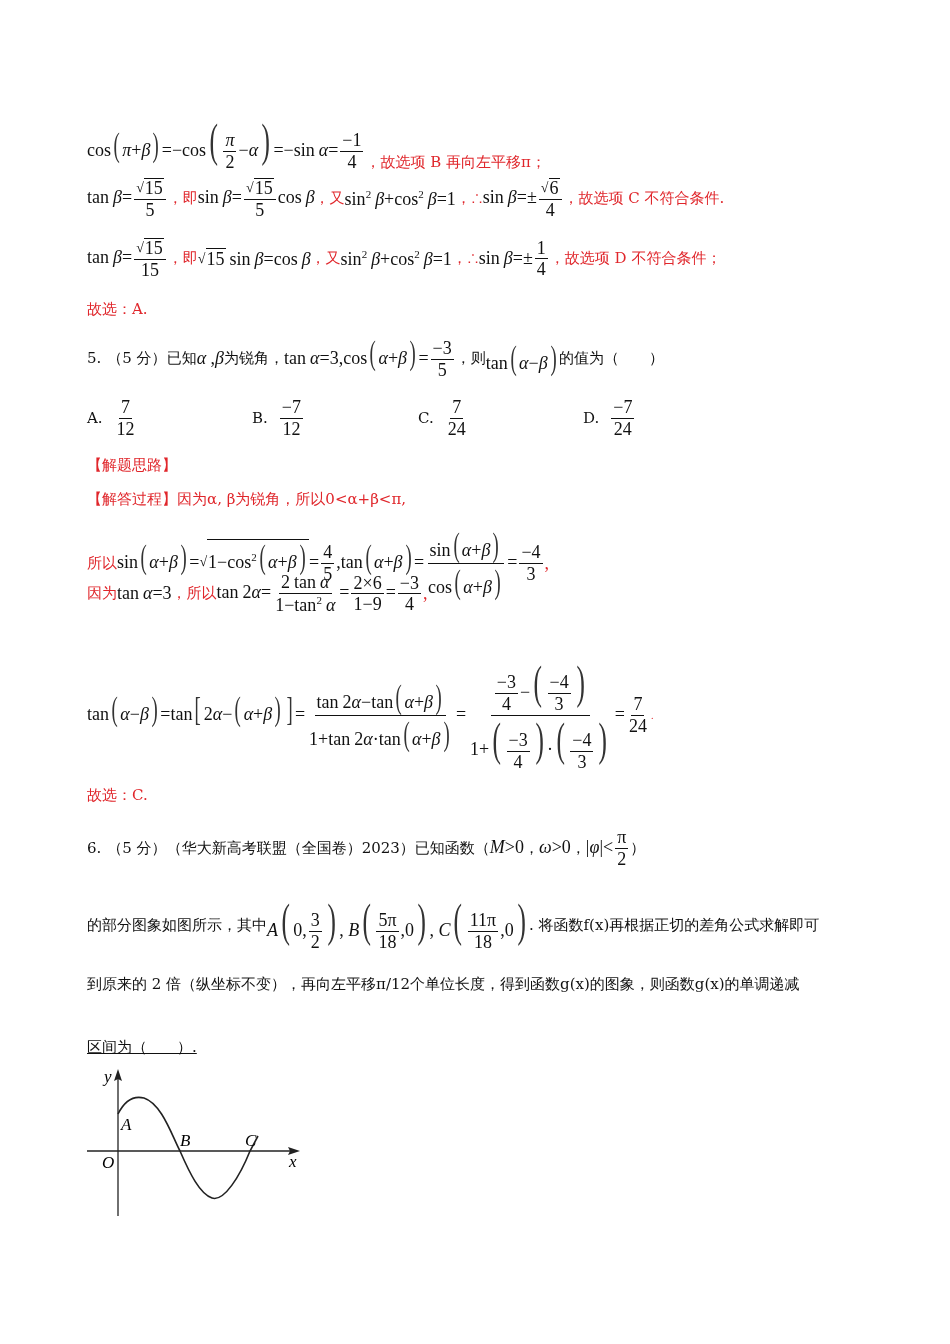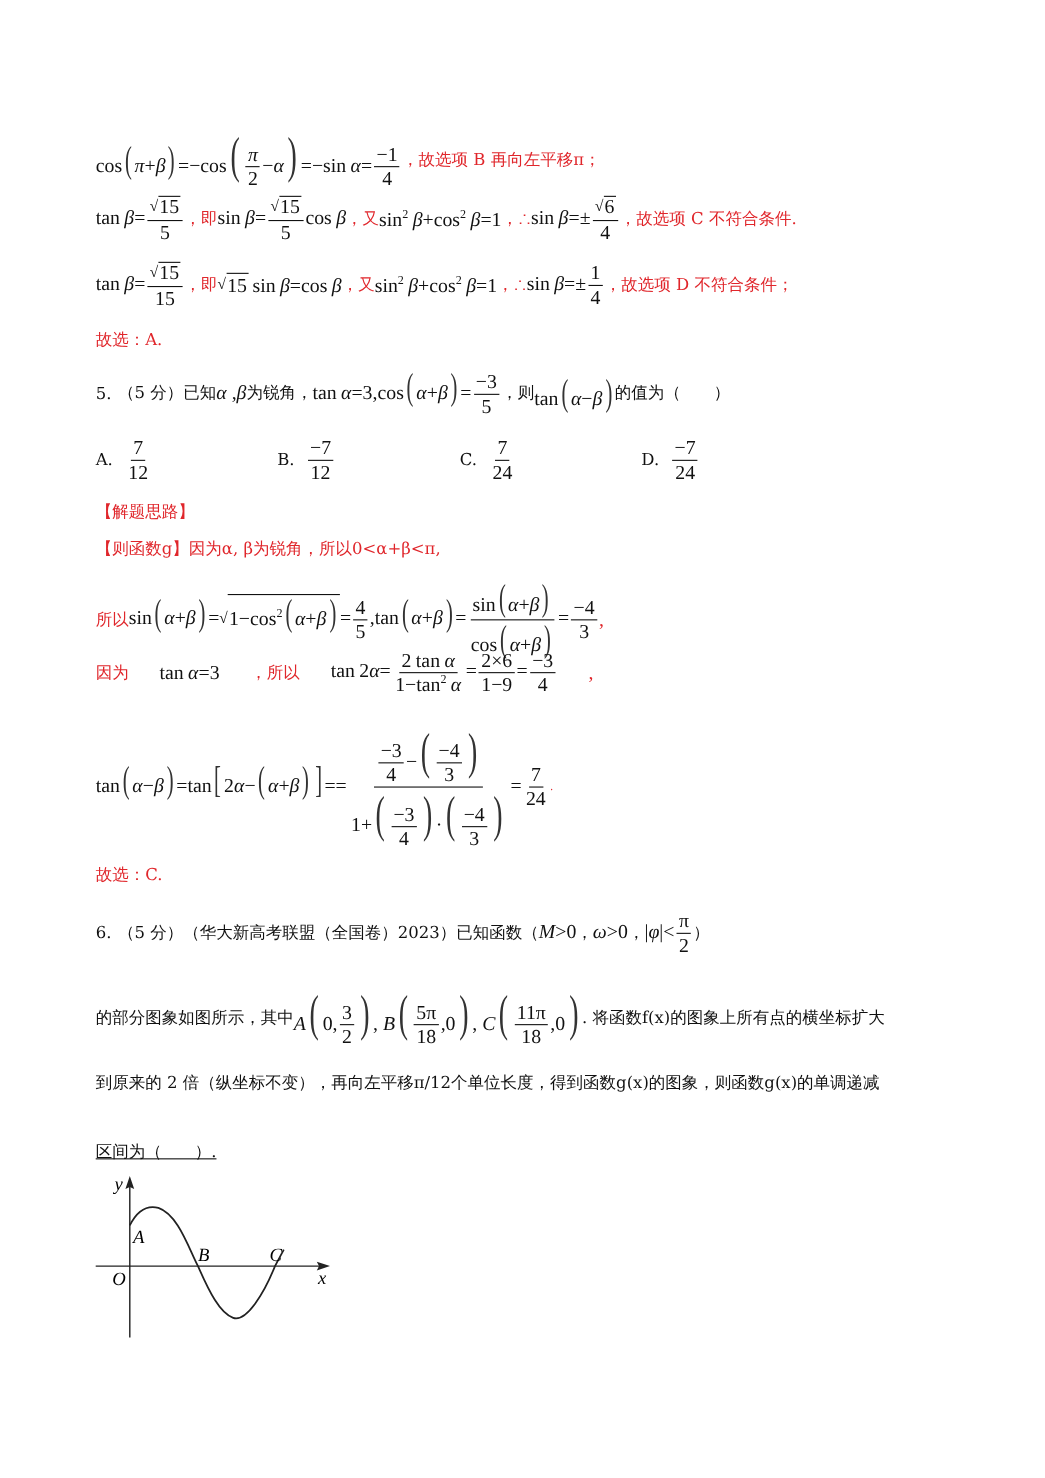--- a/index.html
+++ b/index.html
@@ -17,21 +17,21 @@
   .sp { display:inline-block; width:4px; }
   .sqrt { display:inline-block; border-top:1px solid #111; padding:0 1px; }
   .rad { font-size:14px; position:relative; top:-2px; }
   sup { font-size:11px; }
   .opt { position:absolute; display:flex; align-items:center; }
   svg text { font-family:"Liberation Serif",serif; font-style:italic; }
 </style>
 </head>
 <body>
 
-<div class="line m" style="top:118px;">
+<div class="line m" style="top:118px;align-items:flex-end;">
   <span>cos<span class="paren">(</span><i class="v">π</i>+<i class="v">β</i><span class="paren">)</span>=−cos<span class="paren" style="font-size:46px;">(</span><span class="frac">
         <span class="num"><i class="v">π</i></span>
         <span class="den">2</span>
       </span>−<i class="v">α</i><span class="paren" style="font-size:46px;">)</span>=−sin<span class="sp"></span><i class="v">α</i>=<span class="frac">
         <span class="num">−1</span>
         <span class="den">4</span>
       </span></span>
   <span class="red cn">，故选项 B 再向左平移π；</span>
 </div>
 
@@ -116,58 +116,61 @@
       <span class="num">−7</span>
       <span class="den">24</span>
     </span>
 </div>
 
 <div class="line red" style="top:456px;text-align:center;">
   <span class="cn">【解题思路】</span>
 </div>
 
 <div class="line red" style="top:490px;">
-  <span class="cn">【则函数g】</span>
+  <span class="cn">【解答过程】</span>
   <span class="cn">因为α, β为锐角，所以0&lt;α+β&lt;π,</span>
 </div>
 
 <div class="line m" style="top:528px;">
   <span class="red cn">所以</span>
   <span>sin<span class="paren">(</span><i class="v">α</i>+<i class="v">β</i><span class="paren">)</span>=<span class="rad">√</span><span class="sqrt">1−cos<sup>2</sup><span class="paren">(</span><i class="v">α</i>+<i class="v">β</i><span class="paren">)</span></span>=<span class="frac">
         <span class="num">4</span>
         <span class="den">5</span>
       </span>,tan<span class="paren">(</span><i class="v">α</i>+<i class="v">β</i><span class="paren">)</span>=<span class="frac">
         <span class="num">sin<span class="paren">(</span><i class="v">α</i>+<i class="v">β</i><span class="paren">)</span></span>
         <span class="den">cos<span class="paren">(</span><i class="v">α</i>+<i class="v">β</i><span class="paren">)</span></span>
       </span>=<span class="frac">
         <span class="num">−4</span>
         <span class="den">3</span>
       </span></span>
     <span class="red">,</span>
 </div>
 
-<div class="line m" style="top:591px;gap:28px;">
+<div class="line m" style="top:573px;">
   <span class="red cn">因为</span>
   <span>tan<span class="sp"></span><i class="v">α</i>=3</span>
   <span class="red cn">，所以</span>
   <span>tan<span class="sp"></span>2<i class="v">α</i>=<span class="frac">
         <span class="num">2<span class="sp"></span>tan<span class="sp"></span><i class="v">α</i></span>
         <span class="den">1−tan<sup>2</sup><span class="sp"></span><i class="v">α</i></span>
       </span>=<span class="frac">
         <span class="num">2×6</span>
         <span class="den">1−9</span>
       </span>=<span class="frac">
         <span class="num">−3</span>
         <span class="den">4</span>
       </span></span>
     <span class="red">,</span>
 </div>
 
 <div class="line m" style="top:660px;">
-  <span>tan<span class="paren">(</span><i class="v">α</i>−<i class="v">β</i><span class="paren">)</span>=tan<span class="paren">[</span>2<i class="v">α</i>−<span class="paren">(</span><i class="v">α</i>+<i class="v">β</i><span class="paren">)</span><span class="paren">]</span>==<span class="frac">
+  <span>tan<span class="paren">(</span><i class="v">α</i>−<i class="v">β</i><span class="paren">)</span>=tan<span class="paren">[</span>2<i class="v">α</i>−<span class="paren">(</span><i class="v">α</i>+<i class="v">β</i><span class="paren">)</span><span class="paren">]</span>=<span class="frac">
+        <span class="num">tan<span class="sp"></span>2<i class="v">α</i>−tan<span class="paren">(</span><i class="v">α</i>+<i class="v">β</i><span class="paren">)</span></span>
+        <span class="den">1+tan<span class="sp"></span>2<i class="v">α</i>·tan<span class="paren">(</span><i class="v">α</i>+<i class="v">β</i><span class="paren">)</span></span>
+      </span>=<span class="frac">
         <span class="num"><span class="frac">
             <span class="num">−3</span>
             <span class="den">4</span>
           </span>−<span class="paren" style="font-size:46px;">(</span><span class="frac">
             <span class="num">−4</span>
             <span class="den">3</span>
           </span><span class="paren" style="font-size:46px;">)</span></span>
         <span class="den">1+<span class="paren" style="font-size:46px;">(</span><span class="frac">
             <span class="num">−3</span>
             <span class="den">4</span>
@@ -200,21 +203,21 @@
   <span class="m"><i class="v">A</i><span class="paren" style="font-size:46px;">(</span>0,<span class="frac">
         <span class="num">3</span>
         <span class="den">2</span>
       </span><span class="paren" style="font-size:46px;">)</span>, <i class="v">B</i><span class="paren" style="font-size:46px;">(</span><span class="frac">
         <span class="num">5π</span>
         <span class="den">18</span>
       </span>,0<span class="paren" style="font-size:46px;">)</span>, <i class="v">C</i><span class="paren" style="font-size:46px;">(</span><span class="frac">
         <span class="num">11π</span>
         <span class="den">18</span>
       </span>,0<span class="paren" style="font-size:46px;">)</span></span>
-  <span class="cn">. 将函数f(x)的图象上所有点的横坐标扩大</span>
+  <span class="cn">. 将函数f(x)再根据正切的差角公式求解即可</span>
 </div>
 
 <div class="line cn" style="top:975px;">到原来的 2 倍（纵坐标不变），再向左平移π/12个单位长度，得到函数g(x)的图象，则函数g(x)的单调递减</div>
 
 <div class="line cn" style="top:1038px;text-decoration:underline;">区间为（　　）.</div>
 
 <svg style="position:absolute; left:82px; top:1066px;" width="230" height="160" viewBox="0 0 230 160">
   <g>
     <line x1="5" y1="85" x2="210" y2="85" stroke="#222" stroke-width="1.3"></line>
     <polygon points="218,85 206,81 208,85 206,89" fill="#222"></polygon>

